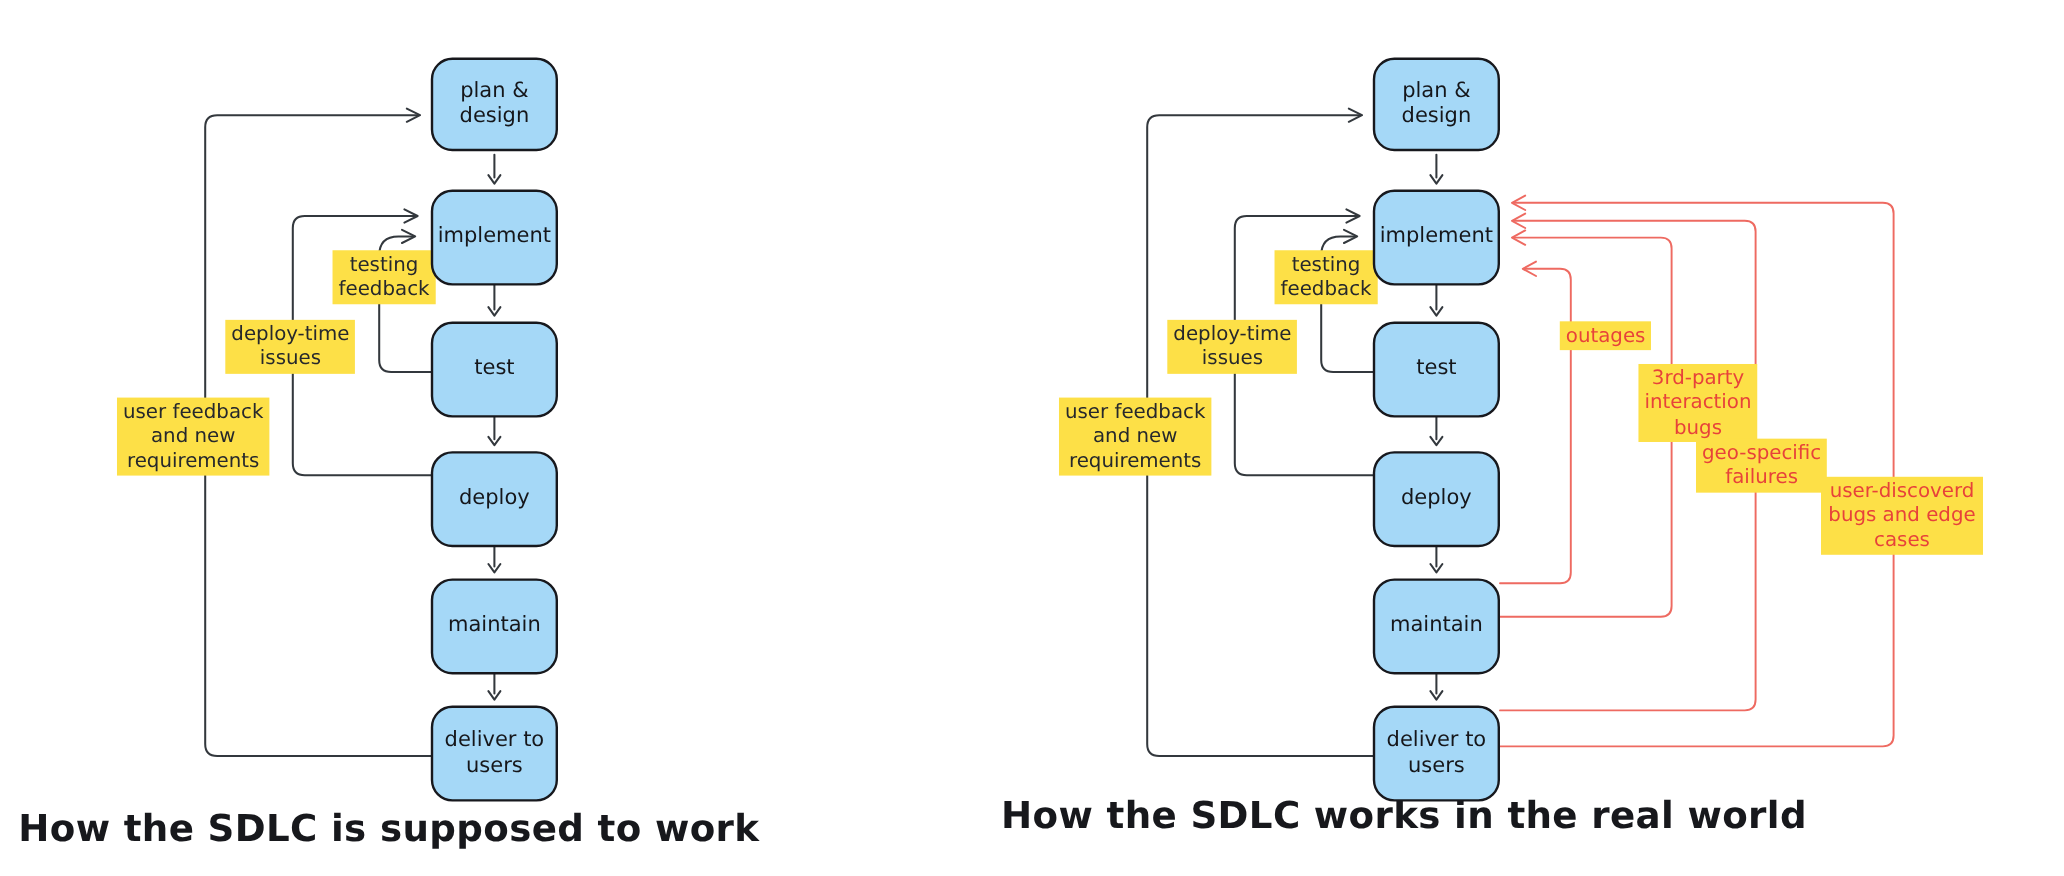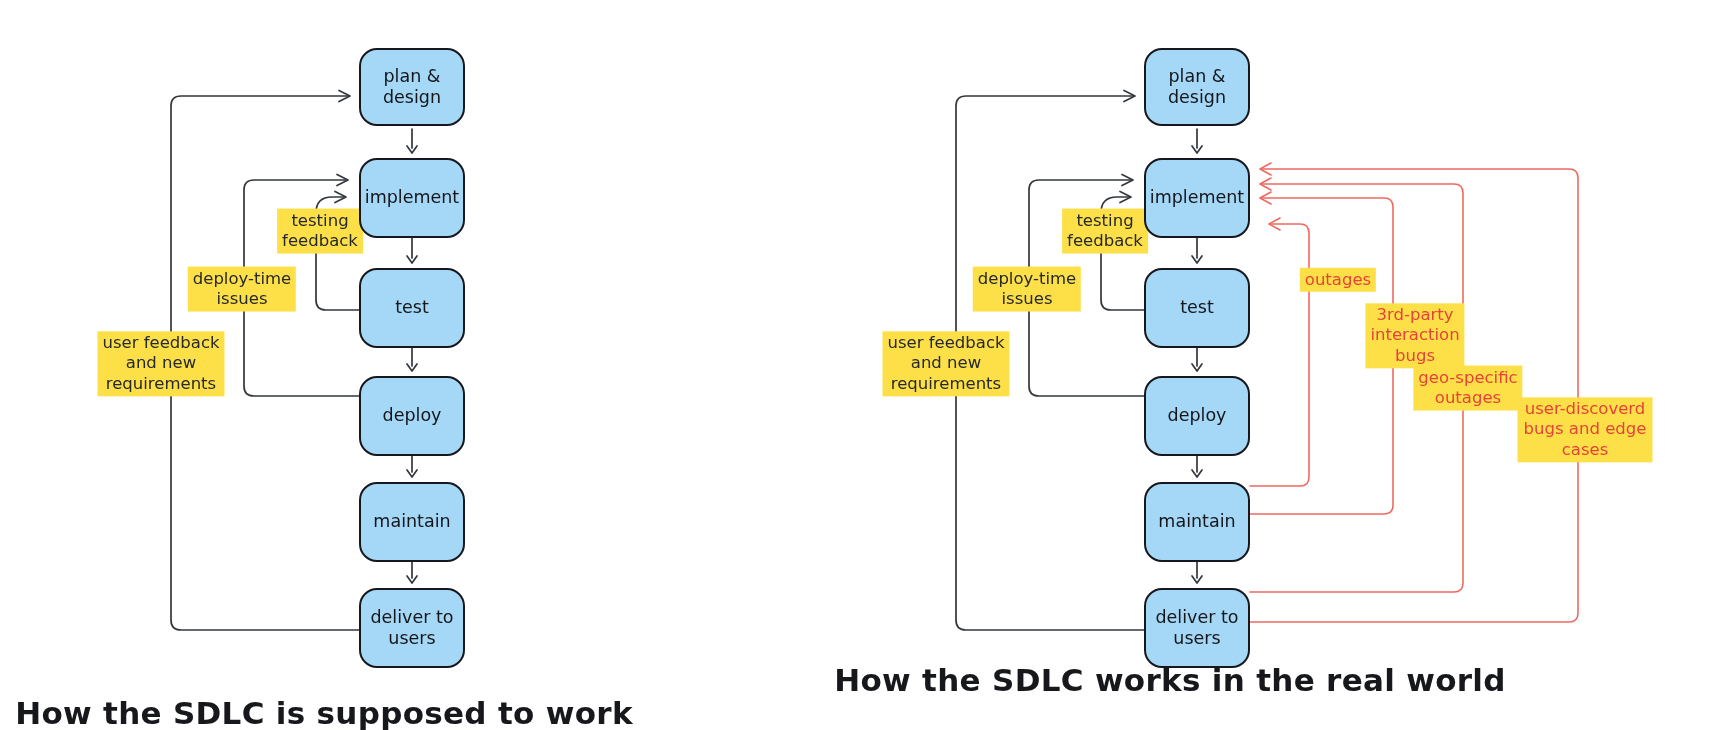--- a/index.html
+++ b/index.html
@@ -150,21 +150,21 @@
 issues</div>
   <div class="loop-label" style="left:946px; top:364px;">user feedback
 and new
 requirements</div>
 
   <div class="failure-label" style="left:1338px; top:280px;">outages</div>
   <div class="failure-label" style="left:1393px; top:336px;margin-left:22px;">3rd-party
 interaction
 bugs</div>
   <div class="failure-label" style="left:1468px; top:388px;">geo-specific
-outages</div>
+failures</div>
   <div class="failure-label" style="left:1585px; top:430px;">user-discoverd
 bugs and edge cases</div>
 
   <div class="node" style="left:359px; top:48px; height:78px;">plan &amp;
 design</div>
   <div class="node" style="left:359px; top:158px;">implement</div>
   <div class="node" style="left:359px; top:268px;">test</div>
   <div class="node" style="left:359px; top:376px;">deploy</div>
   <div class="node" style="left:359px; top:482px;">maintain</div>
   <div class="node" style="left:359px; top:588px;">deliver to
@@ -172,16 +172,16 @@
 
   <div class="node" style="left:1144px; top:48px; height:78px;">plan &amp;
 design</div>
   <div class="node" style="left:1144px; top:158px;">implement</div>
   <div class="node" style="left:1144px; top:268px;">test</div>
   <div class="node" style="left:1144px; top:376px;">deploy</div>
   <div class="node" style="left:1144px; top:482px;">maintain</div>
   <div class="node" style="left:1144px; top:588px;">deliver to
 users</div>
 
-  <div class="caption" style="left:324px; top:713px;">How the SDLC is supposed to work</div>
+  <div class="caption" style="left:324px; top:691px;">How the SDLC is supposed to work</div>
   <div class="caption" style="left:1170px; top:680px;">How the SDLC works in the real world</div>
 
 </div>
 
 </body></html>

